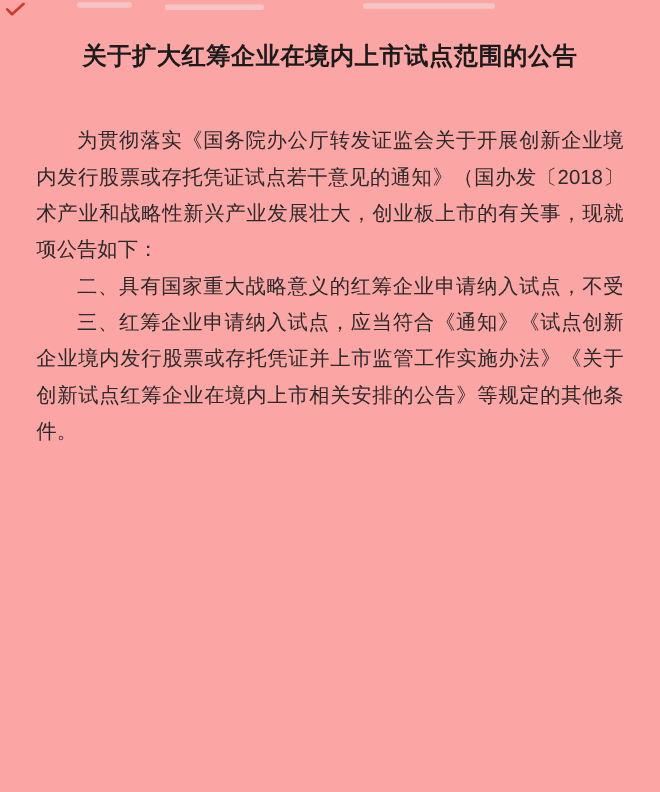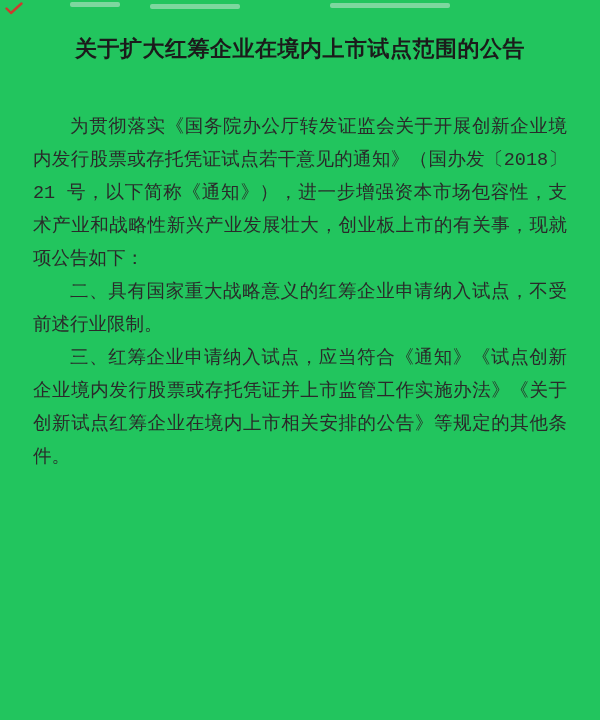--- a/index.html
+++ b/index.html
@@ -4,23 +4,23 @@
 <style>
   html, body {
     margin: 0;
     padding: 0;
     background: #ffffff;
   }
   .page {
     position: relative;
     width: 600px;
     height: 720px;
-    background: #22c55e;
+    background: #fca5a5;
     overflow: hidden;
-    font-family: Liberation Mono, monospace;
+    font-family: Liberation Sans, sans-serif;
   }
   .corner-mark {
     position: absolute;
     left: 5px;
     top: 2px;
     width: 18px;
     height: 13px;
   }
   .ghost {
     position: absolute;
@@ -76,27 +76,25 @@
   <div class="ghost g1"></div>
   <div class="ghost g2"></div>
   <div class="ghost g3"></div>
 
   <h1 class="title">关于扩大红筹企业在境内上市试点范围的公告</h1>
 
   <div class="doc-body" id="doc-body">
       <div class="para">
         <div class="line first">为贯彻落实《国务院办公厅转发证监会关于开展创新企业境</div>
         <div class="line">内发行股票或存托凭证试点若干意见的通知》（国办发〔2018〕</div>
-        <div class="line">21 号，以下简称《通知》），进一步增强资本市场包容性，支</div>
         <div class="line">术产业和战略性新兴产业发展壮大，创业板上市的有关事，现就</div>
         <div class="line last">项公告如下：</div>
       </div>
       <div class="para">
         <div class="line first">二、具有国家重大战略意义的红筹企业申请纳入试点，不受</div>
-        <div class="line last">前述行业限制。</div>
       </div>
       <div class="para">
         <div class="line first">三、红筹企业申请纳入试点，应当符合《通知》《试点创新</div>
         <div class="line">企业境内发行股票或存托凭证并上市监管工作实施办法》《关于</div>
         <div class="line">创新试点红筹企业在境内上市相关安排的公告》等规定的其他条</div>
         <div class="line last">件。</div>
       </div>
     </div>
 
 </div>

